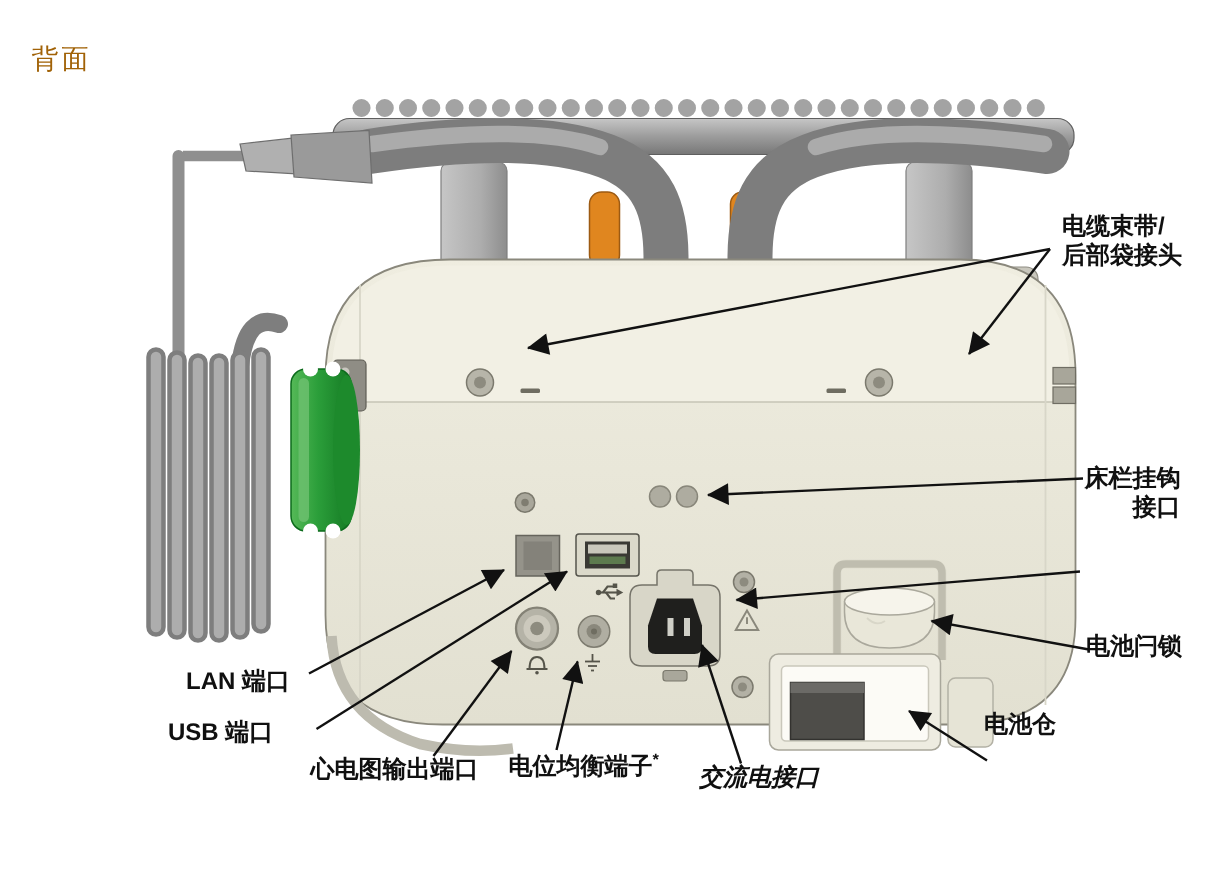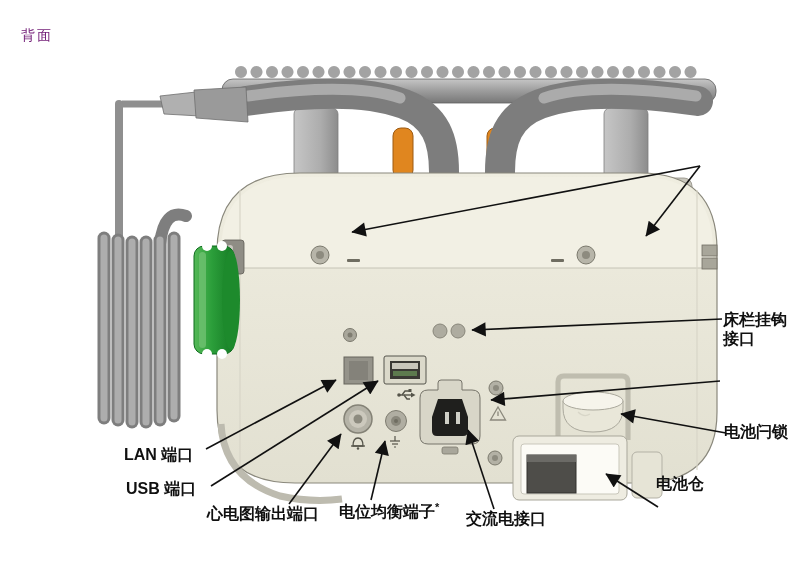--- a/index.html
+++ b/index.html
@@ -1,19 +1,19 @@
 <!DOCTYPE html>
 <html><head>
 <meta charset="utf-8">
 <style>
   html,body{margin:0;padding:0;background:#ffffff;}
   .page{position:relative;width:812px;height:579px;background:#ffffff;overflow:hidden;
         font-family:"Liberation Sans",sans-serif;color:#111;}
   .page-title{position:absolute;left:21px;top:27px;font-family:"Liberation Serif",serif;
-        font-size:14px;font-weight:400;color:#701a75;letter-spacing:2px;}
+        font-size:18px;font-weight:400;color:#a16207;letter-spacing:2px;}
   .art{position:absolute;left:0;top:0;}
   .lbl{position:absolute;font-size:16px;font-weight:700;line-height:19px;color:#101010;
        white-space:pre-line;}
   .lbl sup{font-size:11px;font-weight:700;vertical-align:super;line-height:0;}
 </style>
 </head>
 <body>
 
 <div class="page">
   <div class="page-title">背面</div>
@@ -215,22 +215,24 @@
       <path d="M 726,433 L 621,414" marker-end="url(#ah)"></path>
       <path d="M 658,507 L 606,474" marker-end="url(#ah)"></path>
       <path d="M 206,449 L 336,380" marker-end="url(#ah)"></path>
       <path d="M 211,486 L 378,381" marker-end="url(#ah)"></path>
       <path d="M 289,504 L 341,434" marker-end="url(#ah)"></path>
       <path d="M 371,500 L 385,441" marker-end="url(#ah)"></path>
       <path d="M 494,509 L 468,430" marker-end="url(#ah)"></path>
     </g>
   </svg>
 
-  <div class="lbl" style="left:723px;top:310px;">床栏挂钩
+  <div class="lbl" style="left:708px;top:142px;">电缆束带/
+后部袋接头</div>
+  <div class="lbl" style="left:723px;top:310px;text-align:right;">床栏挂钩
 接口</div>
   <div class="lbl" style="left:724px;top:422px;">电池闩锁</div>
   <div class="lbl" style="left:656px;top:474px;">电池仓</div>
   <div class="lbl" style="left:124px;top:445px;text-align:center;">LAN 端口</div>
-  <div class="lbl" style="left:126px;top:479px;text-align:right;">USB 端口</div>
+  <div class="lbl" style="left:112px;top:479px;text-align:right;">USB 端口</div>
   <div class="lbl" style="left:339px;top:502px;"><span>电位均衡端子</span><sup>*</sup></div>
   <div class="lbl" style="left:207px;top:504px;">心电图输出端口</div>
-  <div class="lbl" style="left:466px;top:509px;">交流电接口</div>
+  <div class="lbl" style="left:466px;top:509px;font-style:italic;">交流电接口</div>
 </div>
 
 </body></html>

